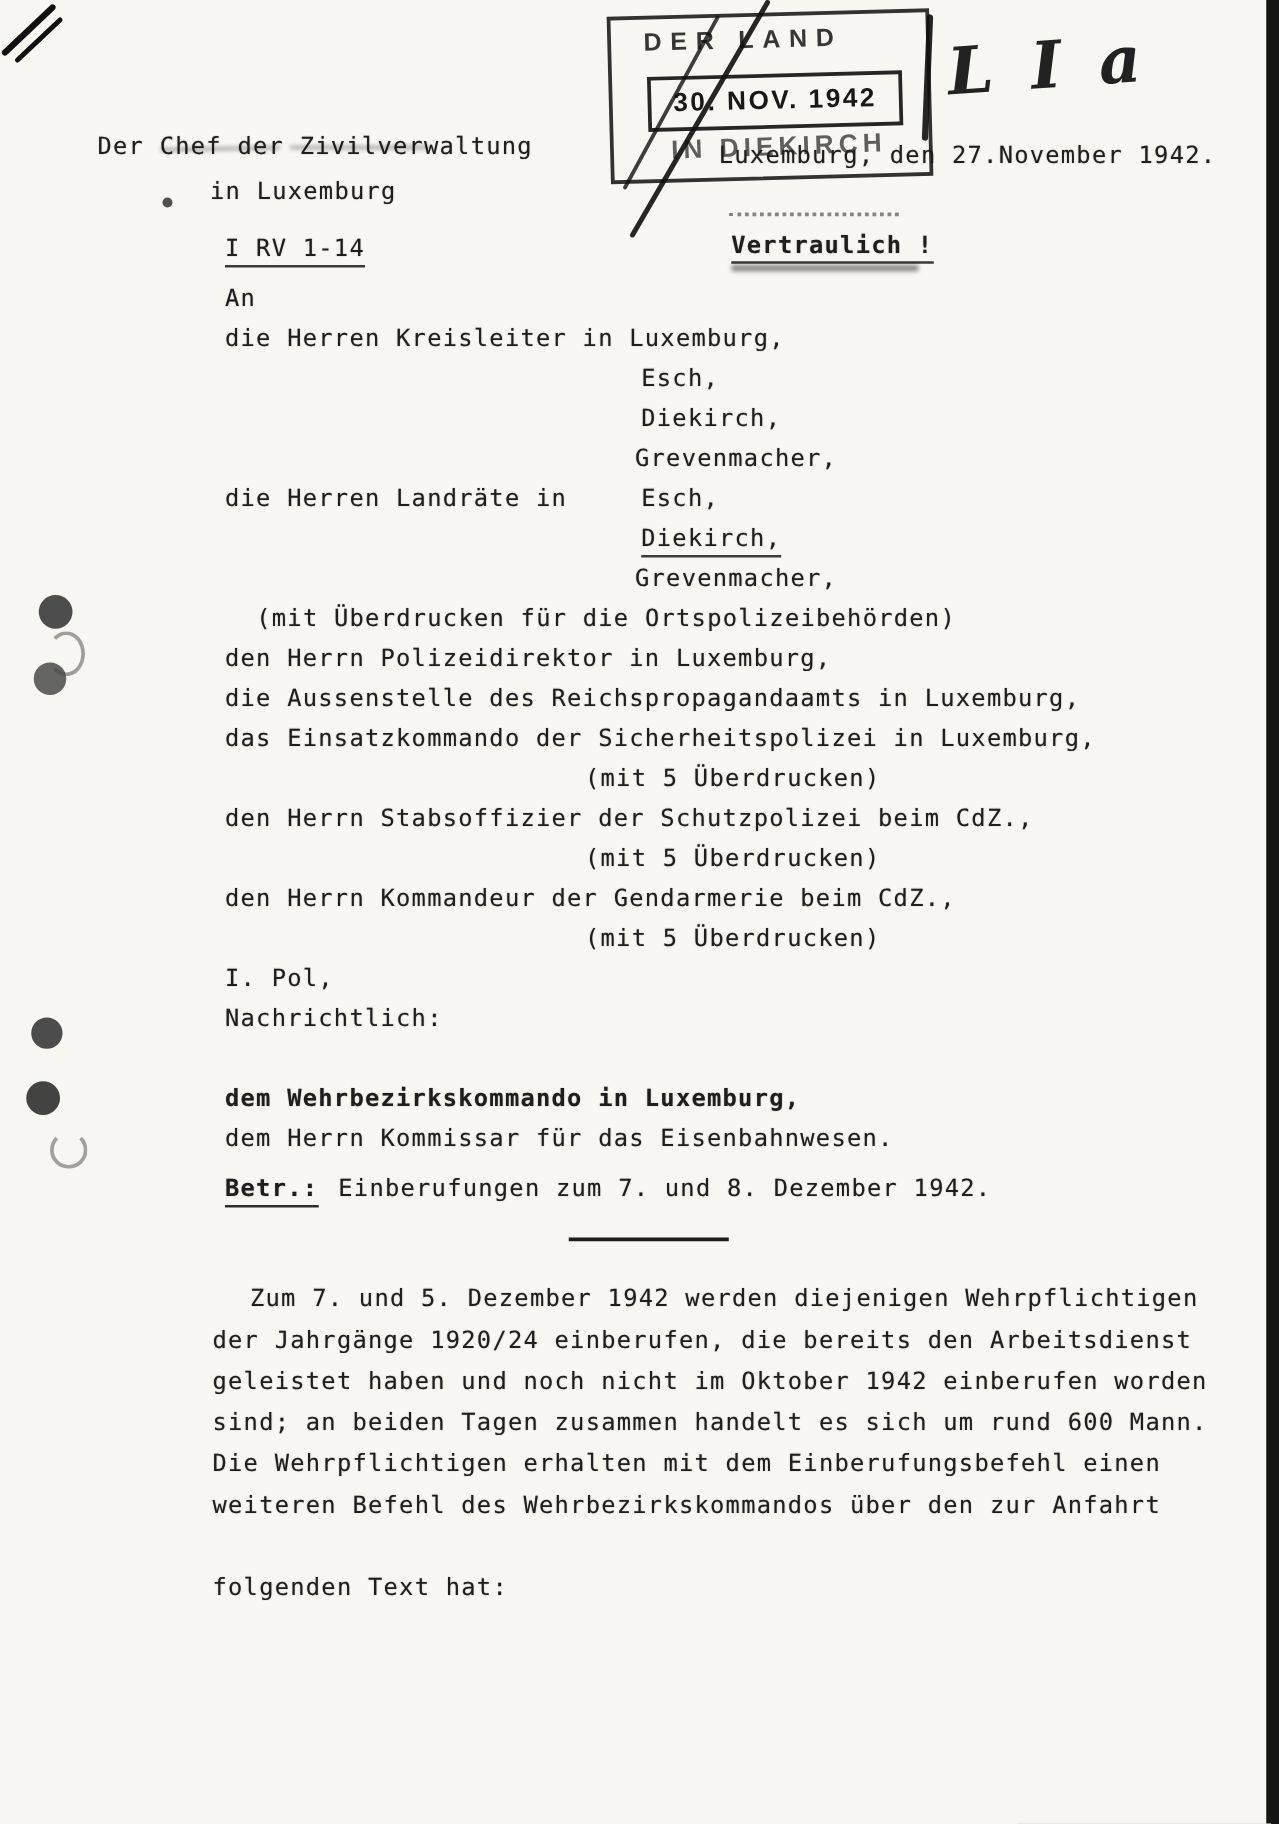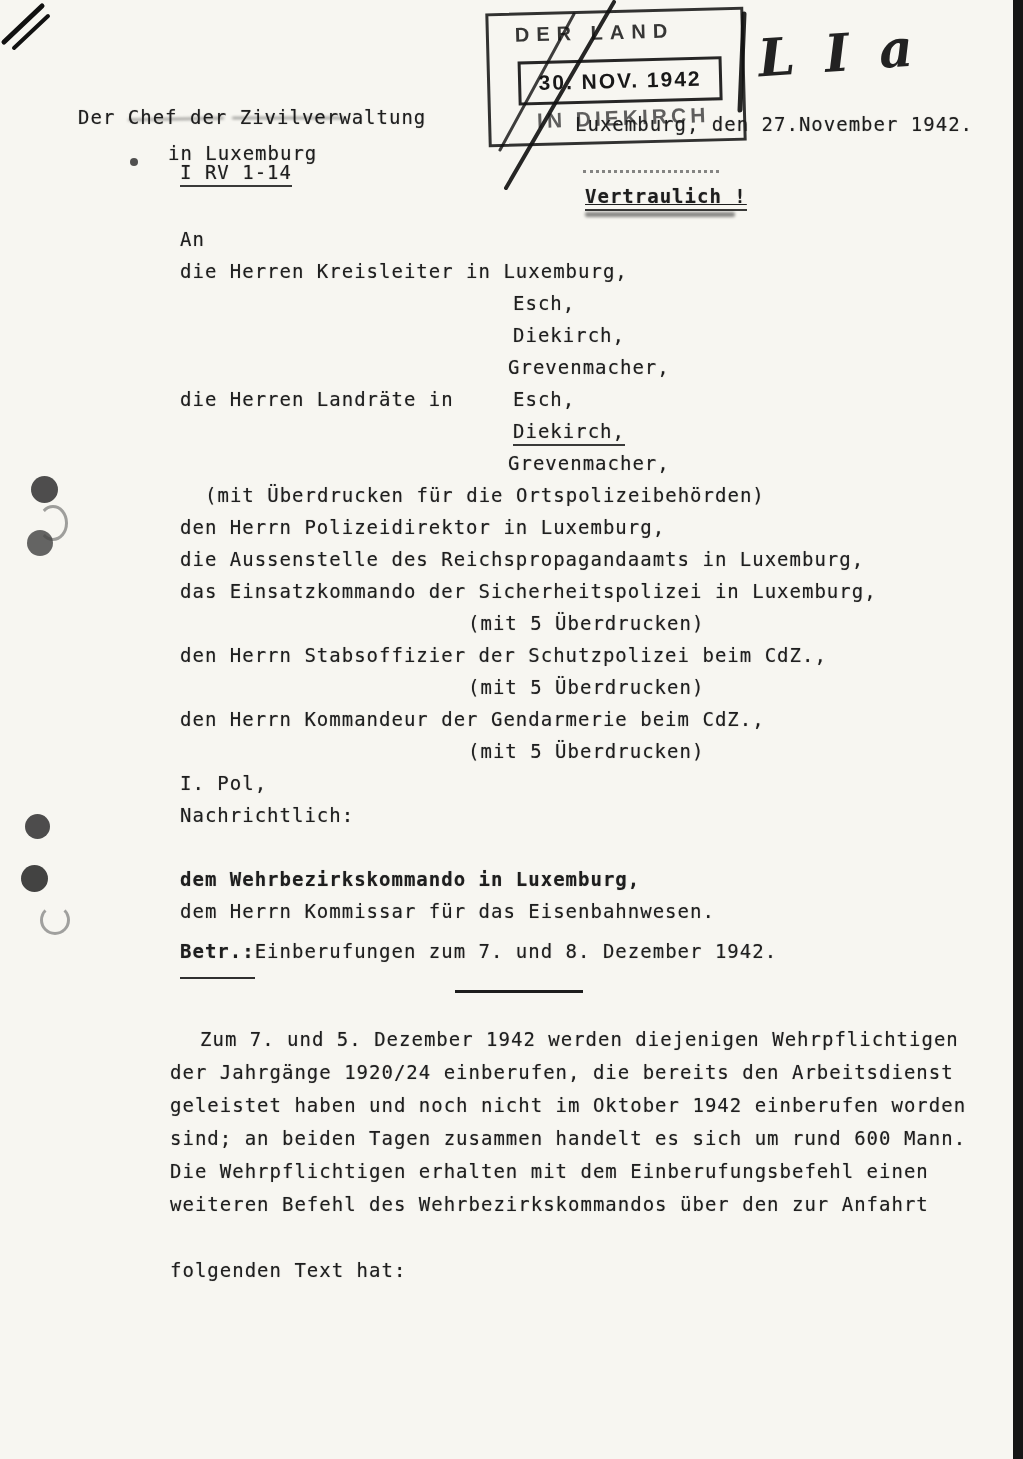--- a/index.html
+++ b/index.html
@@ -12,21 +12,21 @@
     font-family:"DejaVu Sans Mono", monospace;
     color:#1e1e1e;
   }
   .tw {
     position:absolute;
     font-size:19px;
     letter-spacing:1px;
     white-space:pre;
     text-shadow:0 0 1px rgba(30,30,30,0.45);
   }
-  .bold { font-weight:bold;text-decoration:underline; }
+  .bold { font-weight:bold; }
   .ul { border-bottom:2px solid rgba(25,25,25,0.85); padding-bottom:2px; }
   .smear {
     position:absolute; background:rgba(0,0,0,0.45);
     filter:blur(1.5px); border-radius:2px;
   }
   
   .stamp {
     position:absolute; left:487px; top:10px; width:252px; height:128px;
     border:3px solid rgba(15,15,15,0.85);
     transform:rotate(-1.5deg);
@@ -62,21 +62,21 @@
   }
   .ink-bar { position:absolute; background:#151515; }
   .dotted-line {
     position:absolute; left:583px; top:170px; width:136px; height:0;
     border-top:3px dotted rgba(70,70,70,0.65);
   }
   .rule {
     position:absolute; background:#1d1d1d; height:3px;
   }
   .hole { position:absolute; border-radius:50%; }
-  .betr-label { font-weight:bold; border-bottom:2px solid rgba(25,25,25,0.9); padding-bottom:15px; margin-right:0; }
+  .betr-label { font-weight:bold; border-bottom:2px solid rgba(25,25,25,0.9); padding-bottom:2px; margin-right:16px; }
   svg.overlay { position:absolute; left:0; top:0; pointer-events:none; }
 </style>
 </head>
 <body>
 
 <div class="page">
 
   <svg class="overlay" width="70" height="60" style="left:0;top:0;">
     <line x1="4" y1="42" x2="42" y2="6" stroke="#111" stroke-width="5" stroke-linecap="round"></line>
     <line x1="14" y1="48" x2="48" y2="16" stroke="#111" stroke-width="4" stroke-linecap="round"></line>
@@ -96,21 +96,21 @@
     <line x1="744" y1="14" x2="740" y2="110" stroke="#101010" stroke-width="5" stroke-linecap="round" opacity="0.9"></line>
   </svg>
 
   <div class="handwriting">L I a</div>
 
   <div class="tw" style="left:78px; top:106px;">Der Chef der Zivilverwaltung</div>
   <div class="smear" style="left:128px; top:118px; width:96px; height:2px; transform:rotate(-1deg);"></div>
   <div class="smear" style="left:232px; top:117px; width:112px; height:2px;"></div>
   <div class="hole" style="left:130px; top:158px; width:8px; height:8px; background:#333; opacity:.85;"></div>
   <div class="tw" style="left:168px; top:142px;">in Luxemburg</div>
-  <div class="tw ul" style="left:180px; top:161px;">I RV 1-14</div>
+  <div class="tw ul" style="left:180px; top:188px;">I RV 1-14</div>
 
   <div class="tw" style="left:575px; top:113px;">Luxemburg, den 27.November 1942.</div>
 
   <div class="dotted-line"></div>
   <div class="tw bold ul" style="left:585px; top:185px;">Vertraulich !</div>
   <div class="smear" style="left:585px; top:212px; width:150px; height:5px;"></div>
 
   <div class="tw" style="left:180px; top:228px;">An</div>
   <div class="tw" style="left:180px; top:260px;">die Herren Kreisleiter in Luxemburg,</div>
   <div class="tw" style="left:513px; top:292px;">Esch,</div>

